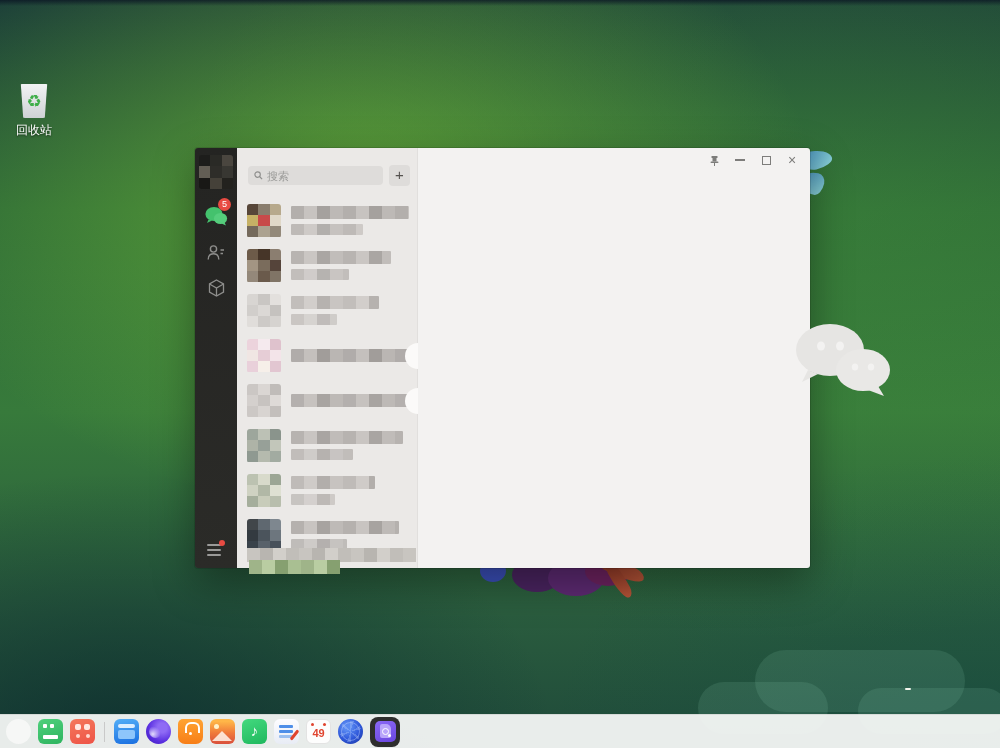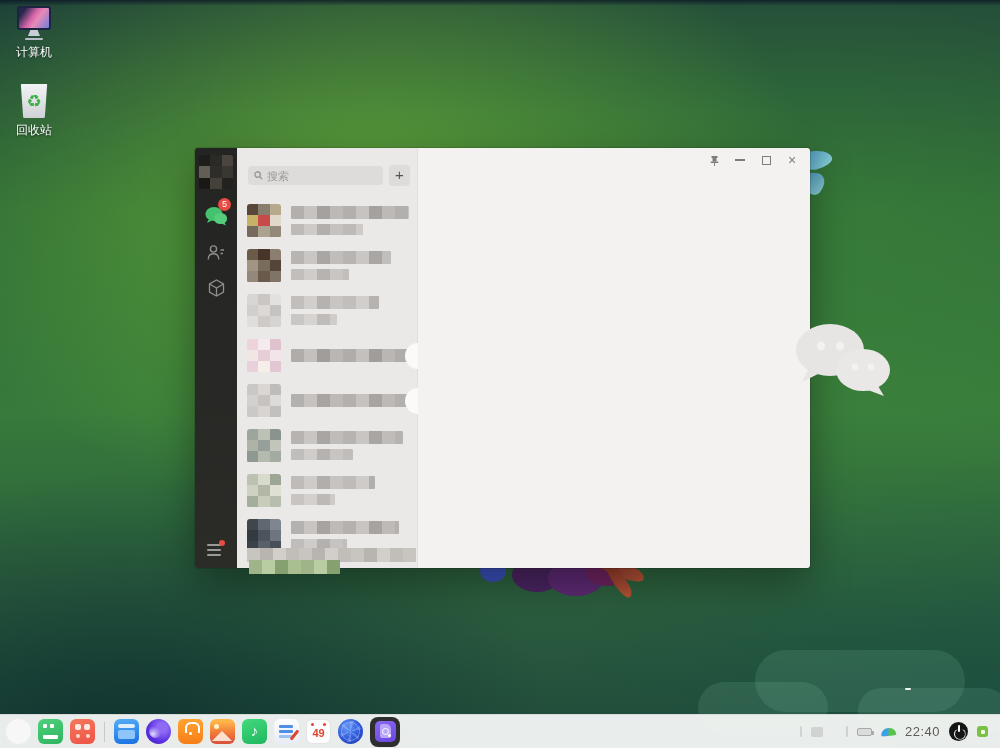--- a/index.html
+++ b/index.html
@@ -172,27 +172,20 @@
   <div class="wp petal" style="left:480px; top:560px; width:26px; height:22px; background:#3e4bd8; opacity:.8;"></div>
   <div class="wp petal" style="left:512px; top:558px; width:50px; height:34px; background:#4a2460;"></div>
   <div class="wp petal" style="left:548px; top:560px; width:56px; height:36px; background:#5d2a72;"></div>
   <div class="wp petal" style="left:585px; top:556px; width:46px; height:30px; background:#6e2360;"></div>
   <div class="wp leaf-red" style="left:590px; top:560px; width:56px; height:16px; transform:rotate(28deg);"></div>
   <div class="wp leaf-red" style="left:596px; top:572px; width:44px; height:13px; transform:rotate(62deg);"></div>
 
   <div class="wp wing" style="left:802px; top:150px; width:30px; height:19px; border-radius:20% 80% 60% 40%/40% 60% 40% 60%; transform:rotate(-14deg); z-index:1;"></div>
   <div class="wp wing" style="left:798px; top:172px; width:26px; height:22px; border-radius:70% 30% 30% 70%/60% 40% 60% 40%; transform:rotate(12deg); z-index:1;"></div>
 
-  <div class="desk-icon" style="left:2px; top:6px;">
-    <div>
-      <div class="pc-glyph"></div>
-        <div class="pc-base"></div>
-    </div>
-    <span class="label">计算机</span>
-  </div>
   <div class="desk-icon" style="left:2px; top:84px;">
     <div class="bin-glyph">
         <span>♻</span>
       </div>
     <span class="label">回收站</span>
   </div>
 
   <div class="wechat">
 
     <div class="wc-sidebar">
@@ -577,25 +570,15 @@
       <div class="tb-icon ic-editor"></div>
       <div class="tb-icon ic-calendar">
         <span class="day">49</span>
       </div>
       <div class="tb-icon ic-globe"></div>
       <div class="active-box">
         <div class="ic-docview"></div>
       </div>
     </div>
 
-    <div class="tb-right">
-      <div class="tray-faint" style="width:2px; height:11px;"></div>
-      <div class="tray-faint" style="width:12px; height:10px;"></div>
-      <div class="tray-faint" style="width:2px; height:11px; margin-left:14px;"></div>
-      <div class="battery"></div>
-      <div class="net"></div>
-      <div class="clock">22:40</div>
-      <div class="power"></div>
-      <div class="tray-green"></div>
-    </div>
   </div>
 
 </div>
 
 </body></html>

